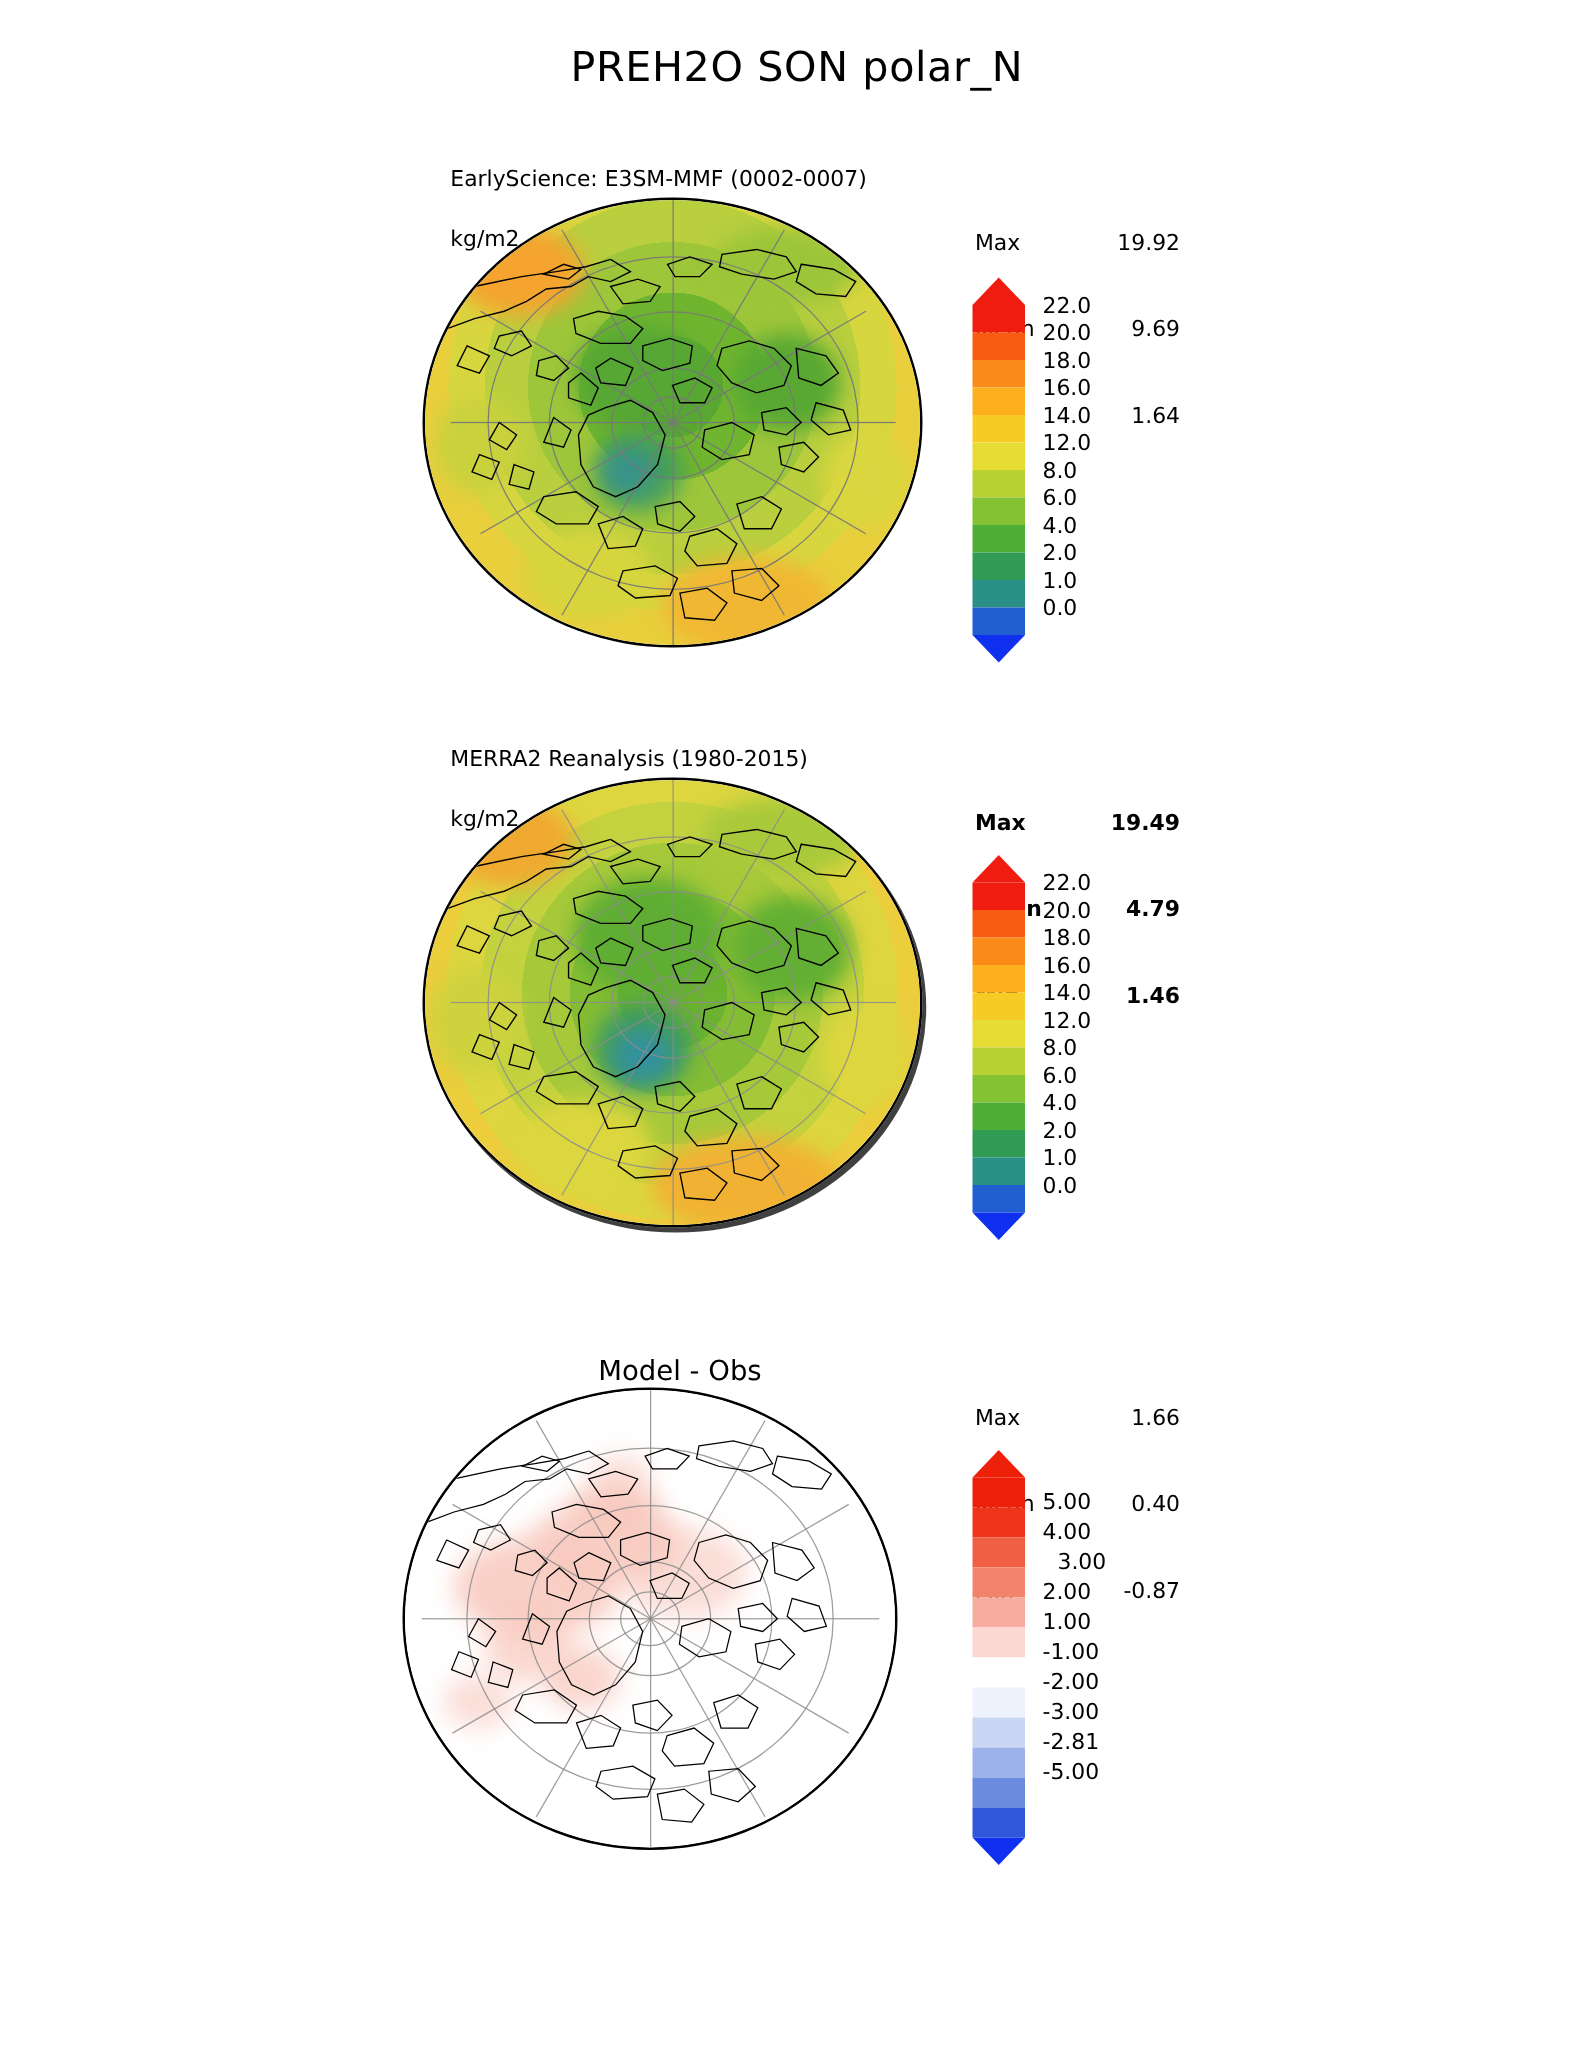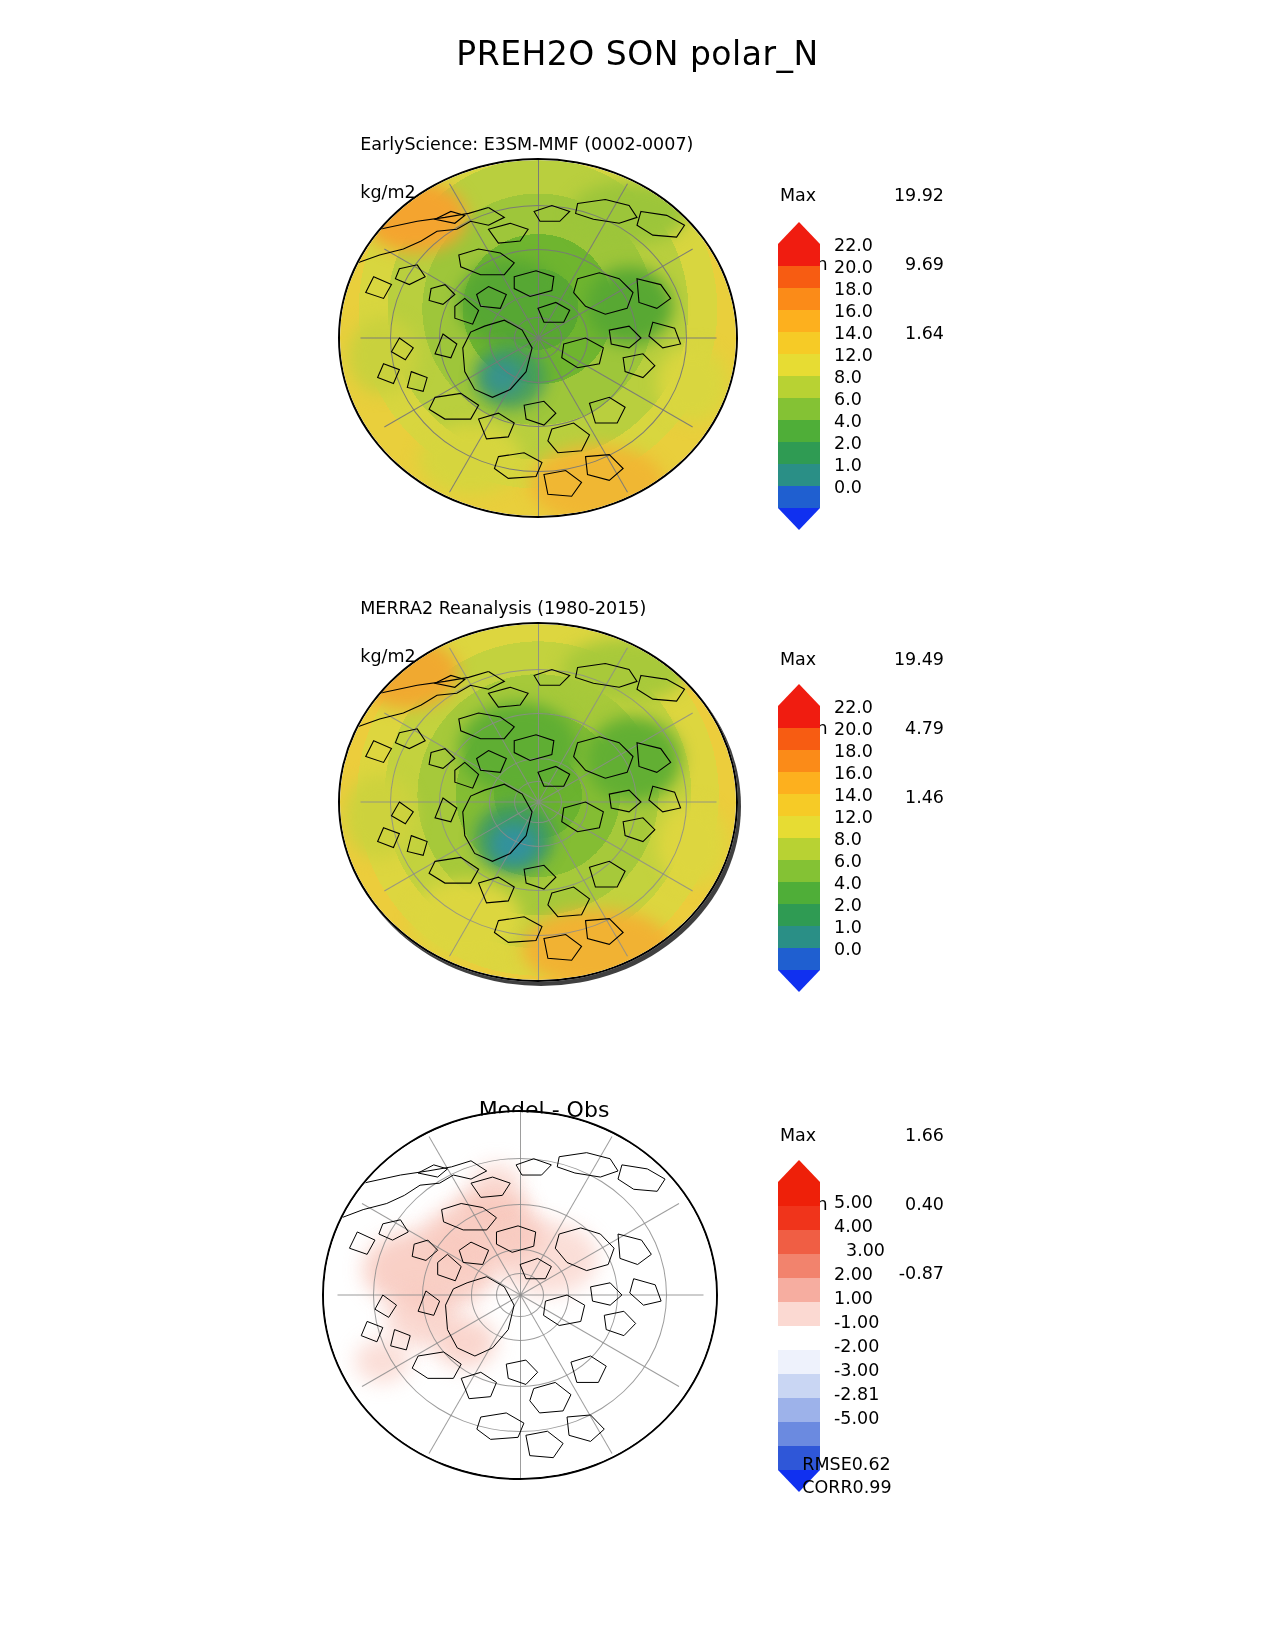--- a/index.html
+++ b/index.html
@@ -377,21 +377,21 @@
             <path d="M316 164 L338 170 L344 186 L326 190 L312 178 Z"></path>
             <path d="M60 180 L74 190 L66 202 L52 194 Z"></path>
             <path d="M44 206 L60 212 L54 226 L38 220 Z"></path>
             <path d="M72 214 L88 220 L84 234 L68 230 Z"></path>
           </svg>
         </div>
       </div>
     </div>
   </div>
 
-  <div class="stats" style="left:780px;top:42px;">
+  <div class="stats" style="left:780px;top:42px;font-weight:bold;">
     <span class="row"><span class="lbl">Max</span><span class="val">19.49</span></span>
     <span class="row"><span class="lbl">Mean</span><span class="val">4.79</span></span>
     <span class="row"><span class="lbl">Min</span><span class="val">1.46</span></span>
   </div>
 
   <div class="cbar" style="left:778px;top:124px;width:200px;height:270px;">
     <div class="bar">
       <div class="cap-top" style="border-bottom:22px solid #f01c10;"></div>
       <div class="seg" style="height:22px;background:#f01c10;"></div>
       <div class="seg" style="height:22px;background:#f75c12;"></div>
@@ -419,21 +419,21 @@
       <span class="tick" style="top:191px;">4.0</span>
       <span class="tick" style="top:213px;">2.0</span>
       <span class="tick" style="top:235px;">1.0</span>
       <span class="tick" style="top:257px;">0.0</span>
     </div>
   </div>
 </div>
 
 <div class="panel" style="top:1050px;height:600px;">
 
-  <div class="panel-header centered" style="left:320px;top:24px;font-size:22px;">
+  <div class="panel-header centered" style="left:320px;top:12px;font-size:22px;">
     <span>Model - Obs</span>
   </div>
 
   <div class="map-wrap" style="left:322px;top:60px;width:412px;height:380px;">
     <div class="globe" style="left:0;top:0;width:396px;height:370px;">
       <div class="globe-inner">
         <div class="fieldDiff"></div>
         <div class="pink" style="left:10%;top:32%;width:34%;height:22%;"></div>
         <div class="pink" style="left:26%;top:24%;width:30%;height:18%;"></div>
         <div class="pink" style="left:34%;top:20%;width:18%;height:12%;"></div>
@@ -534,17 +534,13 @@
       <span class="tick" style="top:106px;">2.00</span>
       <span class="tick" style="top:130px;">1.00</span>
       <span class="tick" style="top:154px;">-1.00</span>
       <span class="tick" style="top:178px;">-2.00</span>
       <span class="tick" style="top:202px;">-3.00</span>
       <span class="tick" style="top:226px;">-2.81</span>
       <span class="tick" style="top:250px;">-5.00</span>
     </div>
   </div>
 
-  <div class="footer-stats" style="left:780px;top:380px;">
-    <span class="row"><span class="lbl">RMSE</span><span class="val">0.62</span></span>
-    <span class="row"><span class="lbl">CORR</span><span class="val">0.99</span></span>
-  </div>
 </div>
 
 </body></html>

